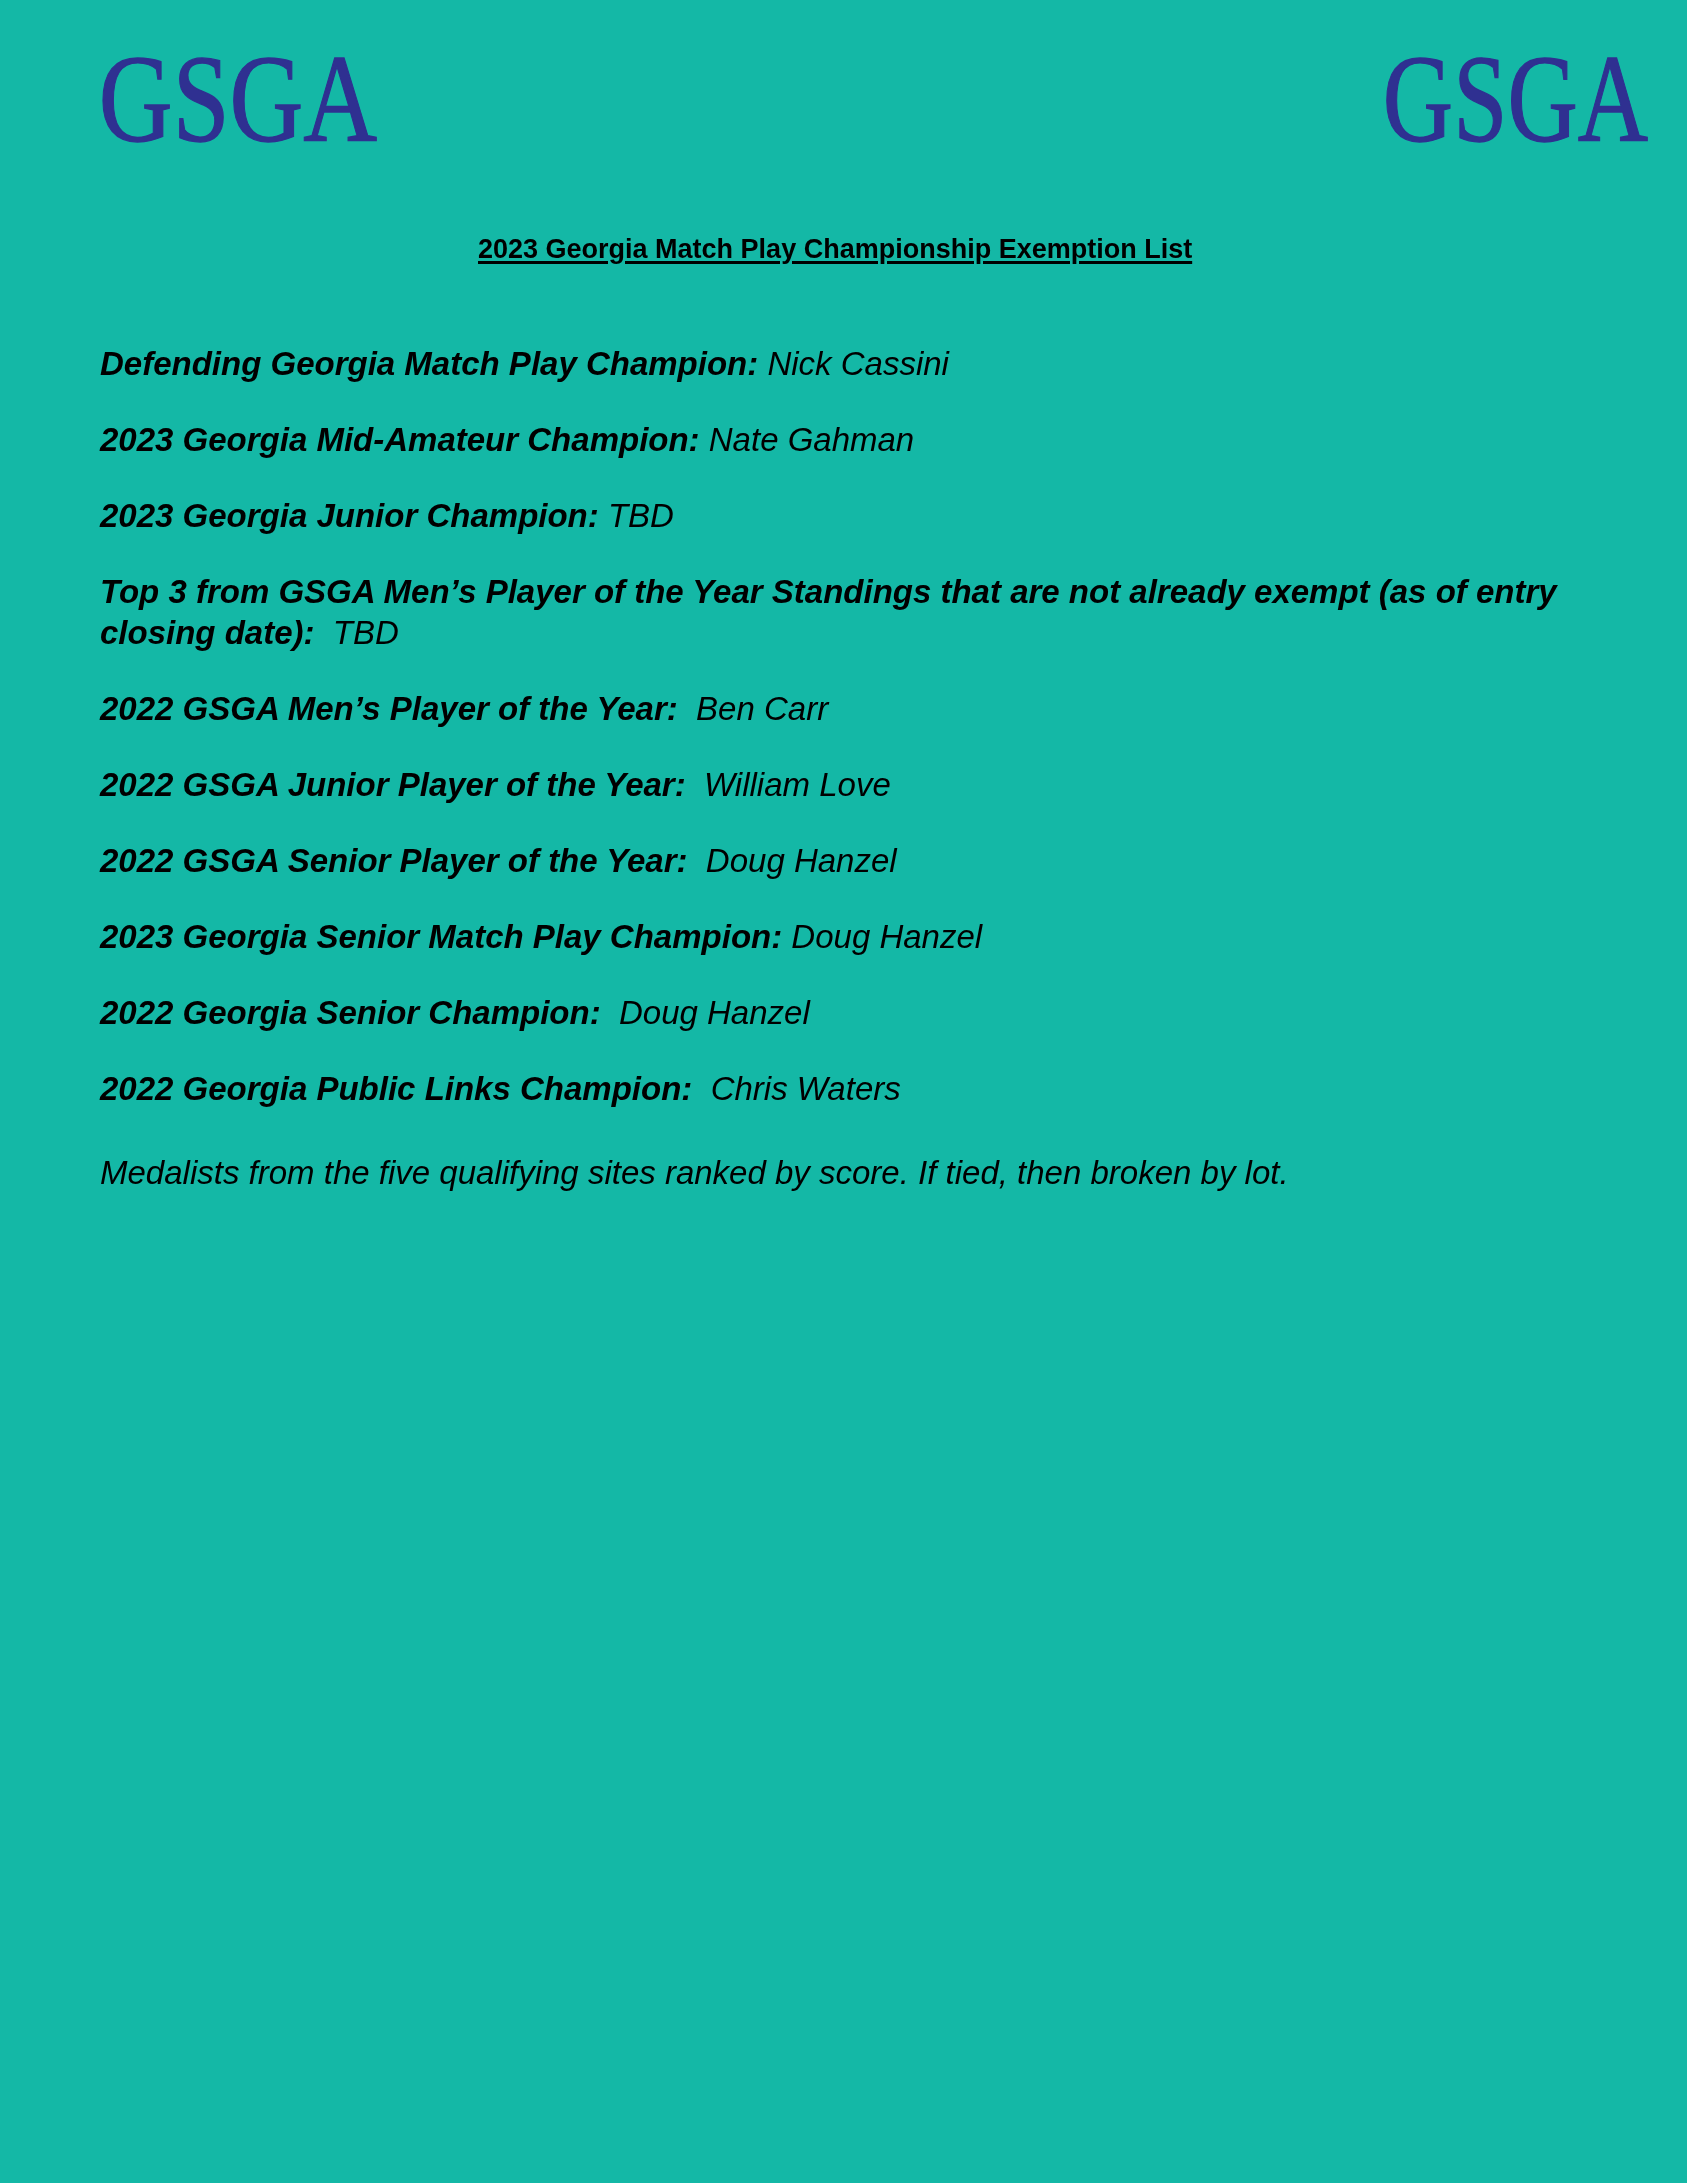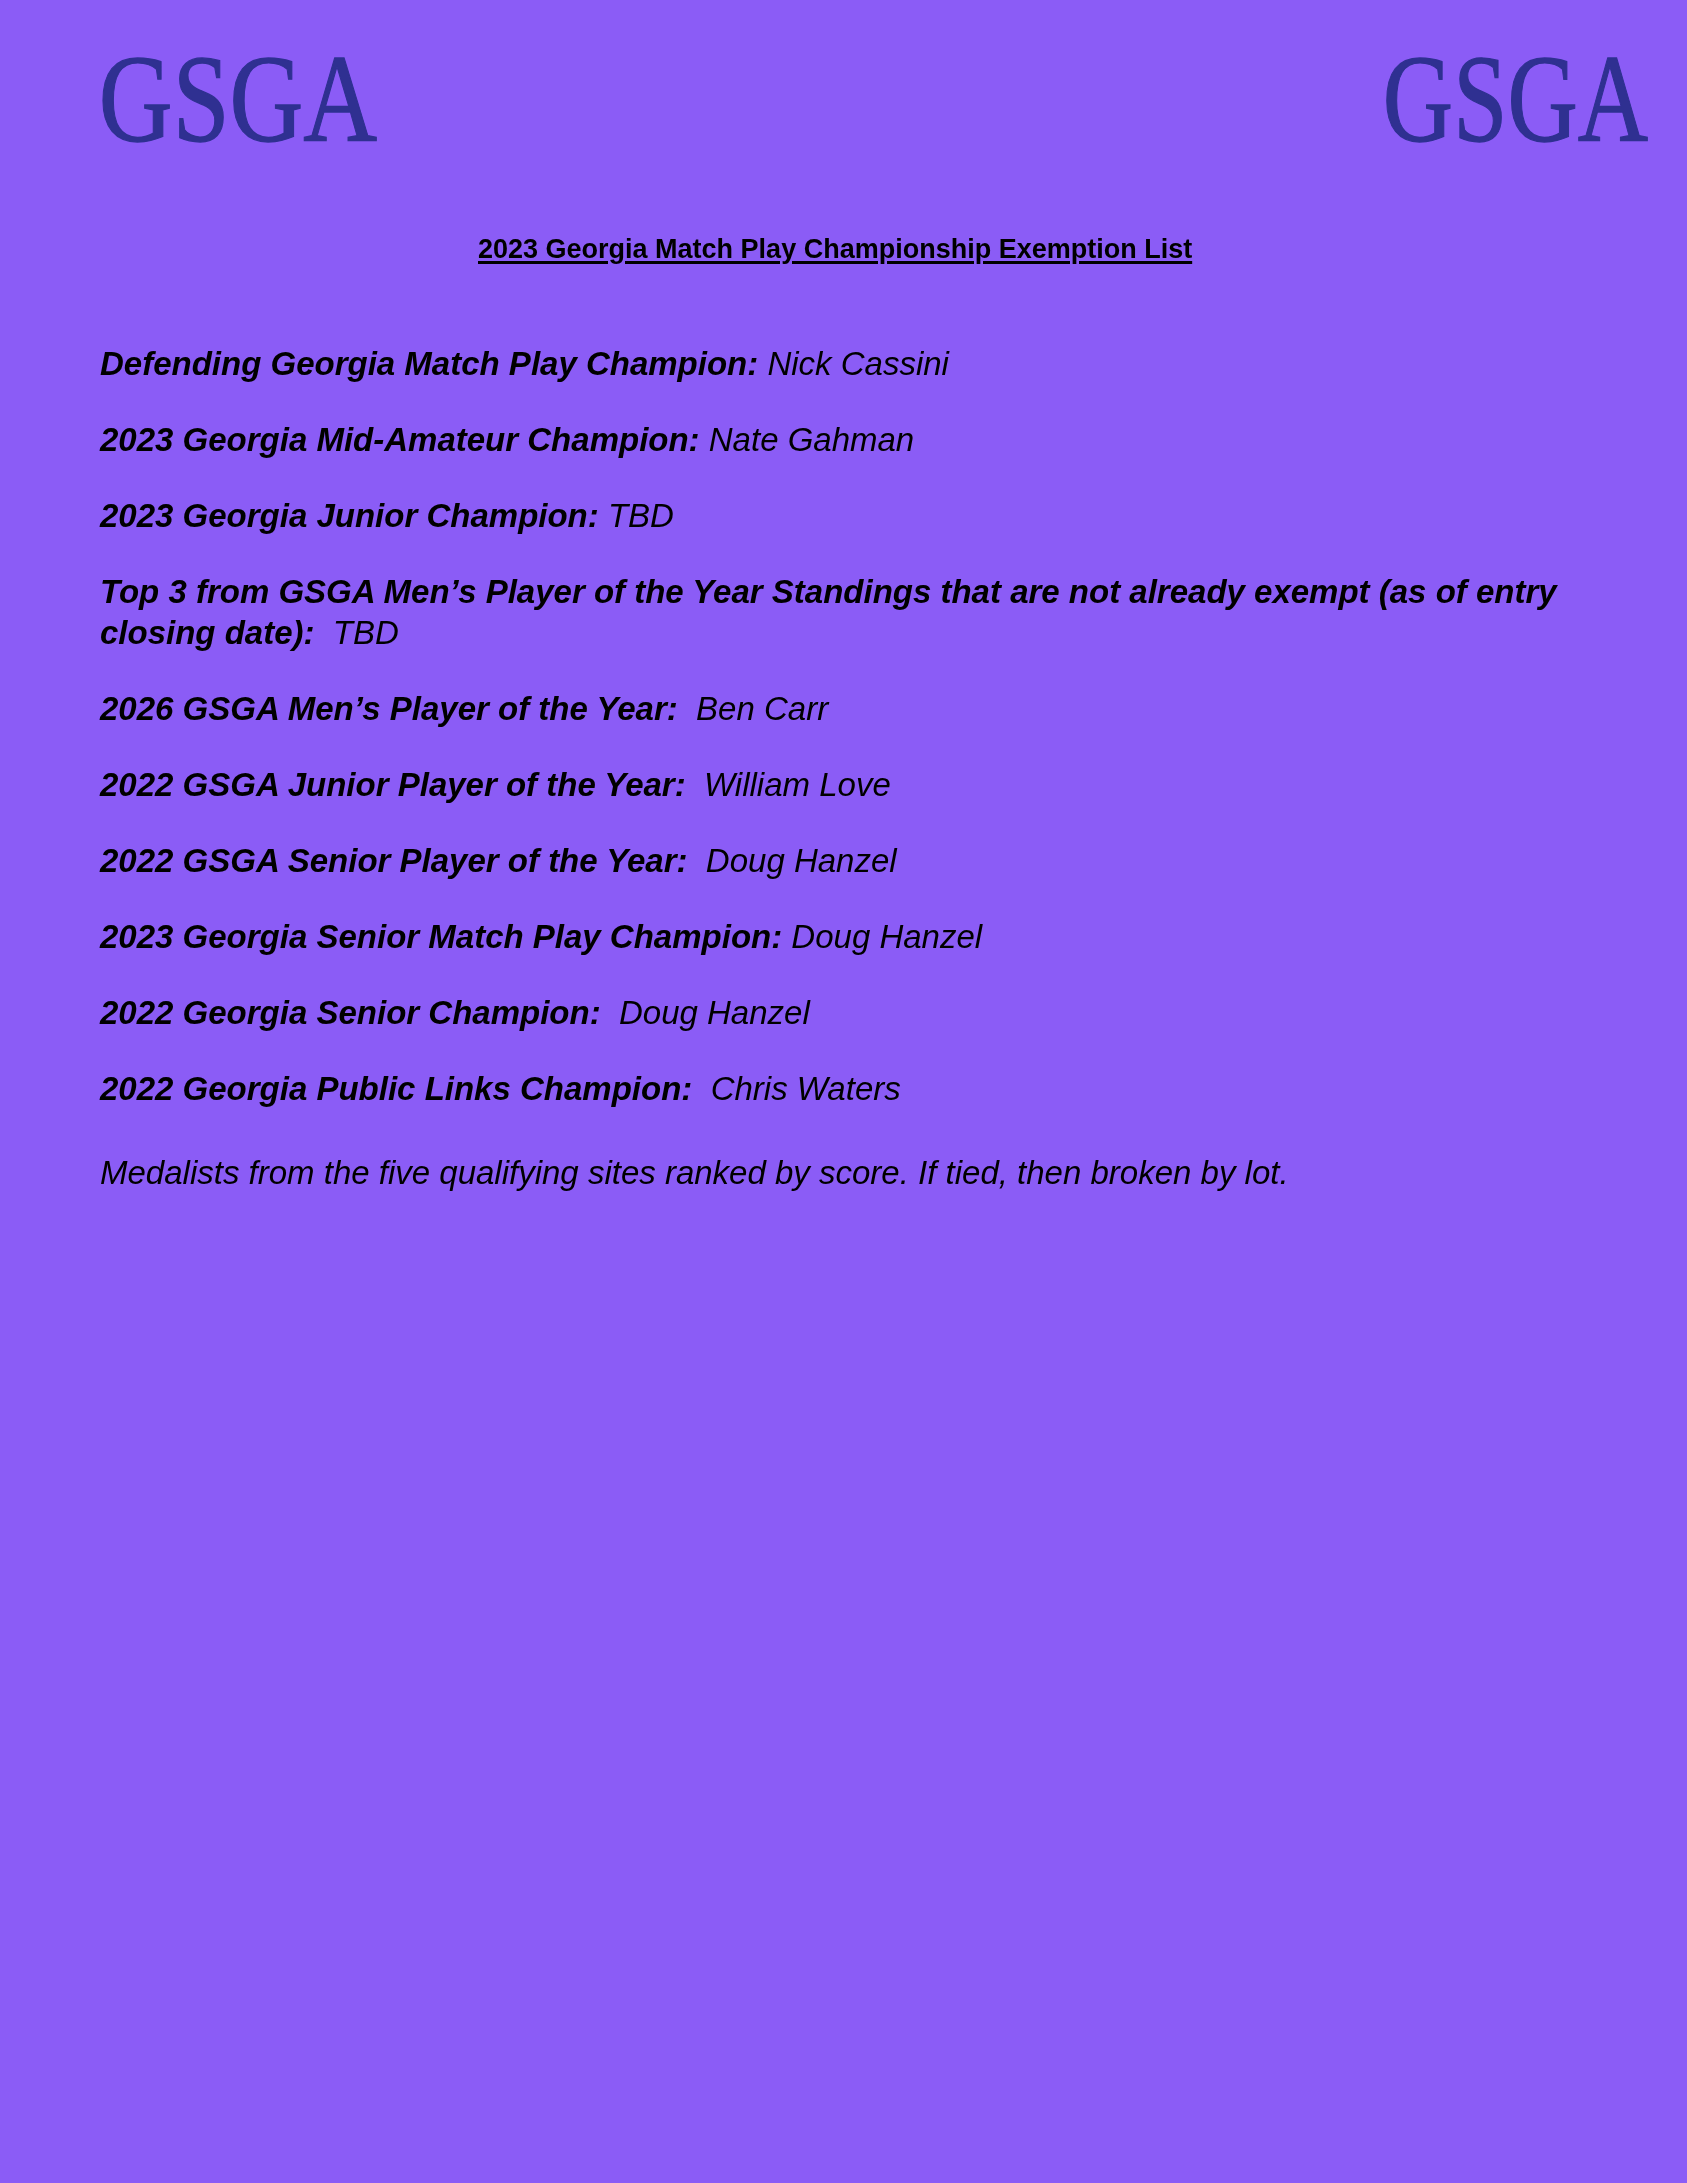--- a/index.html
+++ b/index.html
@@ -10,21 +10,21 @@
   body {
     width: 1687px;
     height: 2183px;
     position: relative;
     font-family: "Liberation Sans", sans-serif;
     color: #000000;
   }
   .page {
     position: absolute;
     inset: 0;
-    background: #8b5cf6;
+    background: #14b8a6;
     overflow: hidden;
   }
   .logo {
     position: absolute;
     top: 58px;
     height: 85px;
     overflow: visible;
   }
   .logo-left  { left: 98px;  width: 280px; }
   .logo-right { left: 1382px; width: 267px; }
@@ -77,21 +77,21 @@
   </svg>
 
   <h1 class="title">2023 Georgia Match Play Championship Exemption List</h1>
 
   <main class="content">
       <div id="entries">
         <p class="entry"><span class="label">Defending Georgia Match Play Champion:</span><span class="value"> Nick Cassini</span></p>
         <p class="entry"><span class="label">2023 Georgia Mid-Amateur Champion:</span><span class="value"> Nate Gahman</span></p>
         <p class="entry"><span class="label">2023 Georgia Junior Champion:</span><span class="value"> TBD</span></p>
         <p class="entry"><span class="label">Top 3 from GSGA Men’s Player of the Year Standings that are not already exempt (as of entry closing date):</span><span class="value">  TBD</span></p>
-        <p class="entry"><span class="label">2026 GSGA Men’s Player of the Year:</span><span class="value">  Ben Carr</span></p>
+        <p class="entry"><span class="label">2022 GSGA Men’s Player of the Year:</span><span class="value">  Ben Carr</span></p>
         <p class="entry"><span class="label">2022 GSGA Junior Player of the Year:</span><span class="value">  William Love</span></p>
         <p class="entry"><span class="label">2022 GSGA Senior Player of the Year:</span><span class="value">  Doug Hanzel</span></p>
         <p class="entry"><span class="label">2023 Georgia Senior Match Play Champion:</span><span class="value"> Doug Hanzel</span></p>
         <p class="entry"><span class="label">2022 Georgia Senior Champion:</span><span class="value">  Doug Hanzel</span></p>
         <p class="entry"><span class="label">2022 Georgia Public Links Champion:</span><span class="value">  Chris Waters</span></p>
       </div>
       <p class="entry note">Medalists from the five qualifying sites ranked by score. If tied, then broken by lot.</p>
     </main>
 
 </div>

